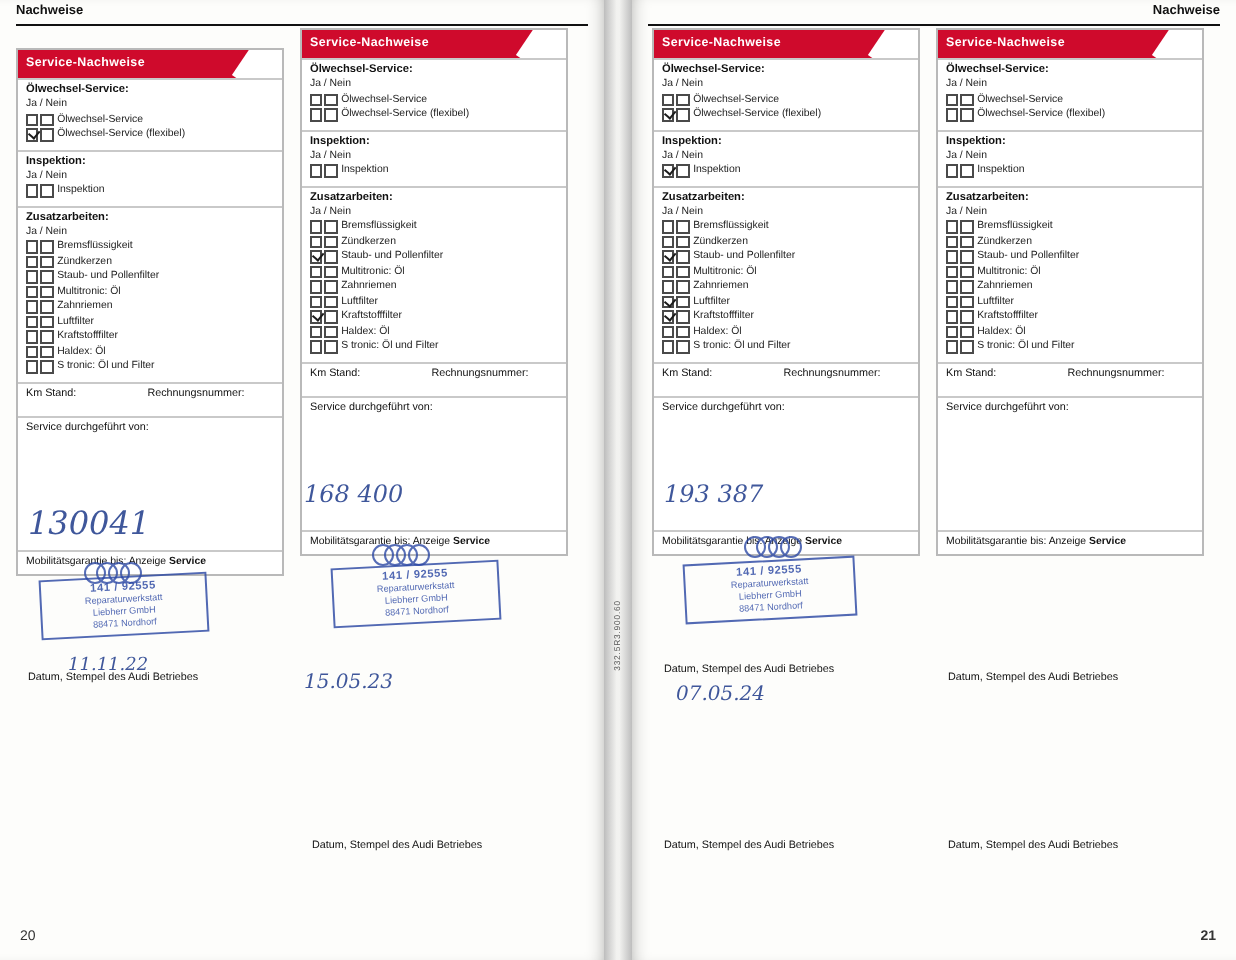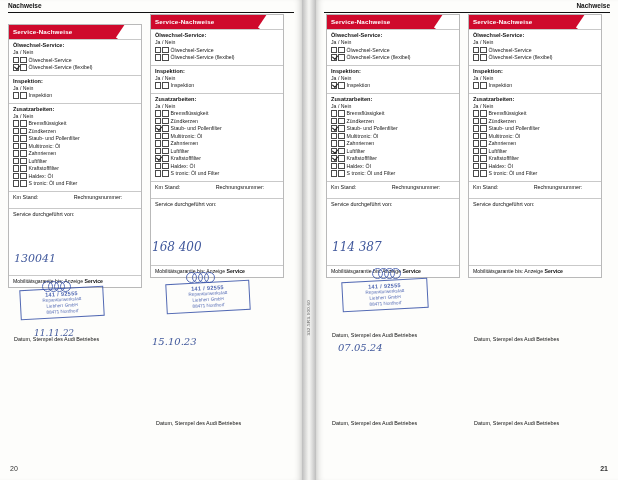--- a/index.html
+++ b/index.html
@@ -235,21 +235,21 @@
       <div class="cell c2 kmline"><span>Rechnungsnummer:</span></div>
     </div>
 
     <div class="sdone"><span>Service durchgeführt von:</span></div>
     <div class="stampzone"></div>
     <div class="mob">
       <span>Mobilitätsgarantie bis: Anzeige </span><b>Service</b>
     </div>
   </div>
 
-  <div class="hw" style="left:14px;top:252px;font-size:11px;">130041</div>
+  <div class="hw" style="left:14px;top:252px;font-size:16px;">130041</div>
   <div class="rings" style="left:42px;top:281px;width:40px;height:12px;">
     <i style="left:0;top:0;"></i>
       <i style="left:6px;top:0;"></i>
       <i style="left:12px;top:0;"></i>
       <i style="left:18px;top:0;"></i>
   </div>
   <div class="stamp" style="left:20px;top:288px;width:76px;">
     <b>141 / 92555</b>
     <span>Reparaturwerkstatt</span><br>
     <span>Liebherr GmbH</span><br>
@@ -380,21 +380,21 @@
       <i style="left:6px;top:0;"></i>
       <i style="left:12px;top:0;"></i>
       <i style="left:18px;top:0;"></i>
   </div>
   <div class="stamp" style="left:166px;top:282px;width:76px;">
     <b>141 / 92555</b>
     <span>Reparaturwerkstatt</span><br>
     <span>Liebherr GmbH</span><br>
     <span>88471 Nordhorf</span>
   </div>
-  <div class="hw" style="left:152px;top:336px;font-size:10px;">15.10.23</div>
+  <div class="hw" style="left:152px;top:336px;font-size:10px;">15.05.23</div>
   <div class="datum" style="left:156px;top:420px;">Datum, Stempel des Audi Betriebes</div>
 </div>
 
 <div class="gutter">
   <div class="gutter-code">332.5R3.900.60</div>
 </div>
 
 <div class="page right">
   <div class="hdr-rule hdr-right"></div>
   <div class="hdr-label" style="right:8px;">Nachweise</div>
@@ -509,21 +509,21 @@
       <div class="cell c2 kmline"><span>Rechnungsnummer:</span></div>
     </div>
 
     <div class="sdone"><span>Service durchgeführt von:</span></div>
     <div class="stampzone"></div>
     <div class="mob">
       <span>Mobilitätsgarantie bis: Anzeige </span><b>Service</b>
     </div>
   </div>
 
-  <div class="hw" style="left:16px;top:240px;font-size:12px;">114 387</div>
+  <div class="hw" style="left:16px;top:240px;font-size:12px;">193 387</div>
   <div class="rings" style="left:56px;top:268px;width:40px;height:12px;">
     <i style="left:0;top:0;"></i>
       <i style="left:6px;top:0;"></i>
       <i style="left:12px;top:0;"></i>
       <i style="left:18px;top:0;"></i>
   </div>
   <div class="stamp" style="left:26px;top:280px;width:78px;">
     <b>141 / 92555</b>
     <span>Reparaturwerkstatt</span><br>
     <span>Liebherr GmbH</span><br>

